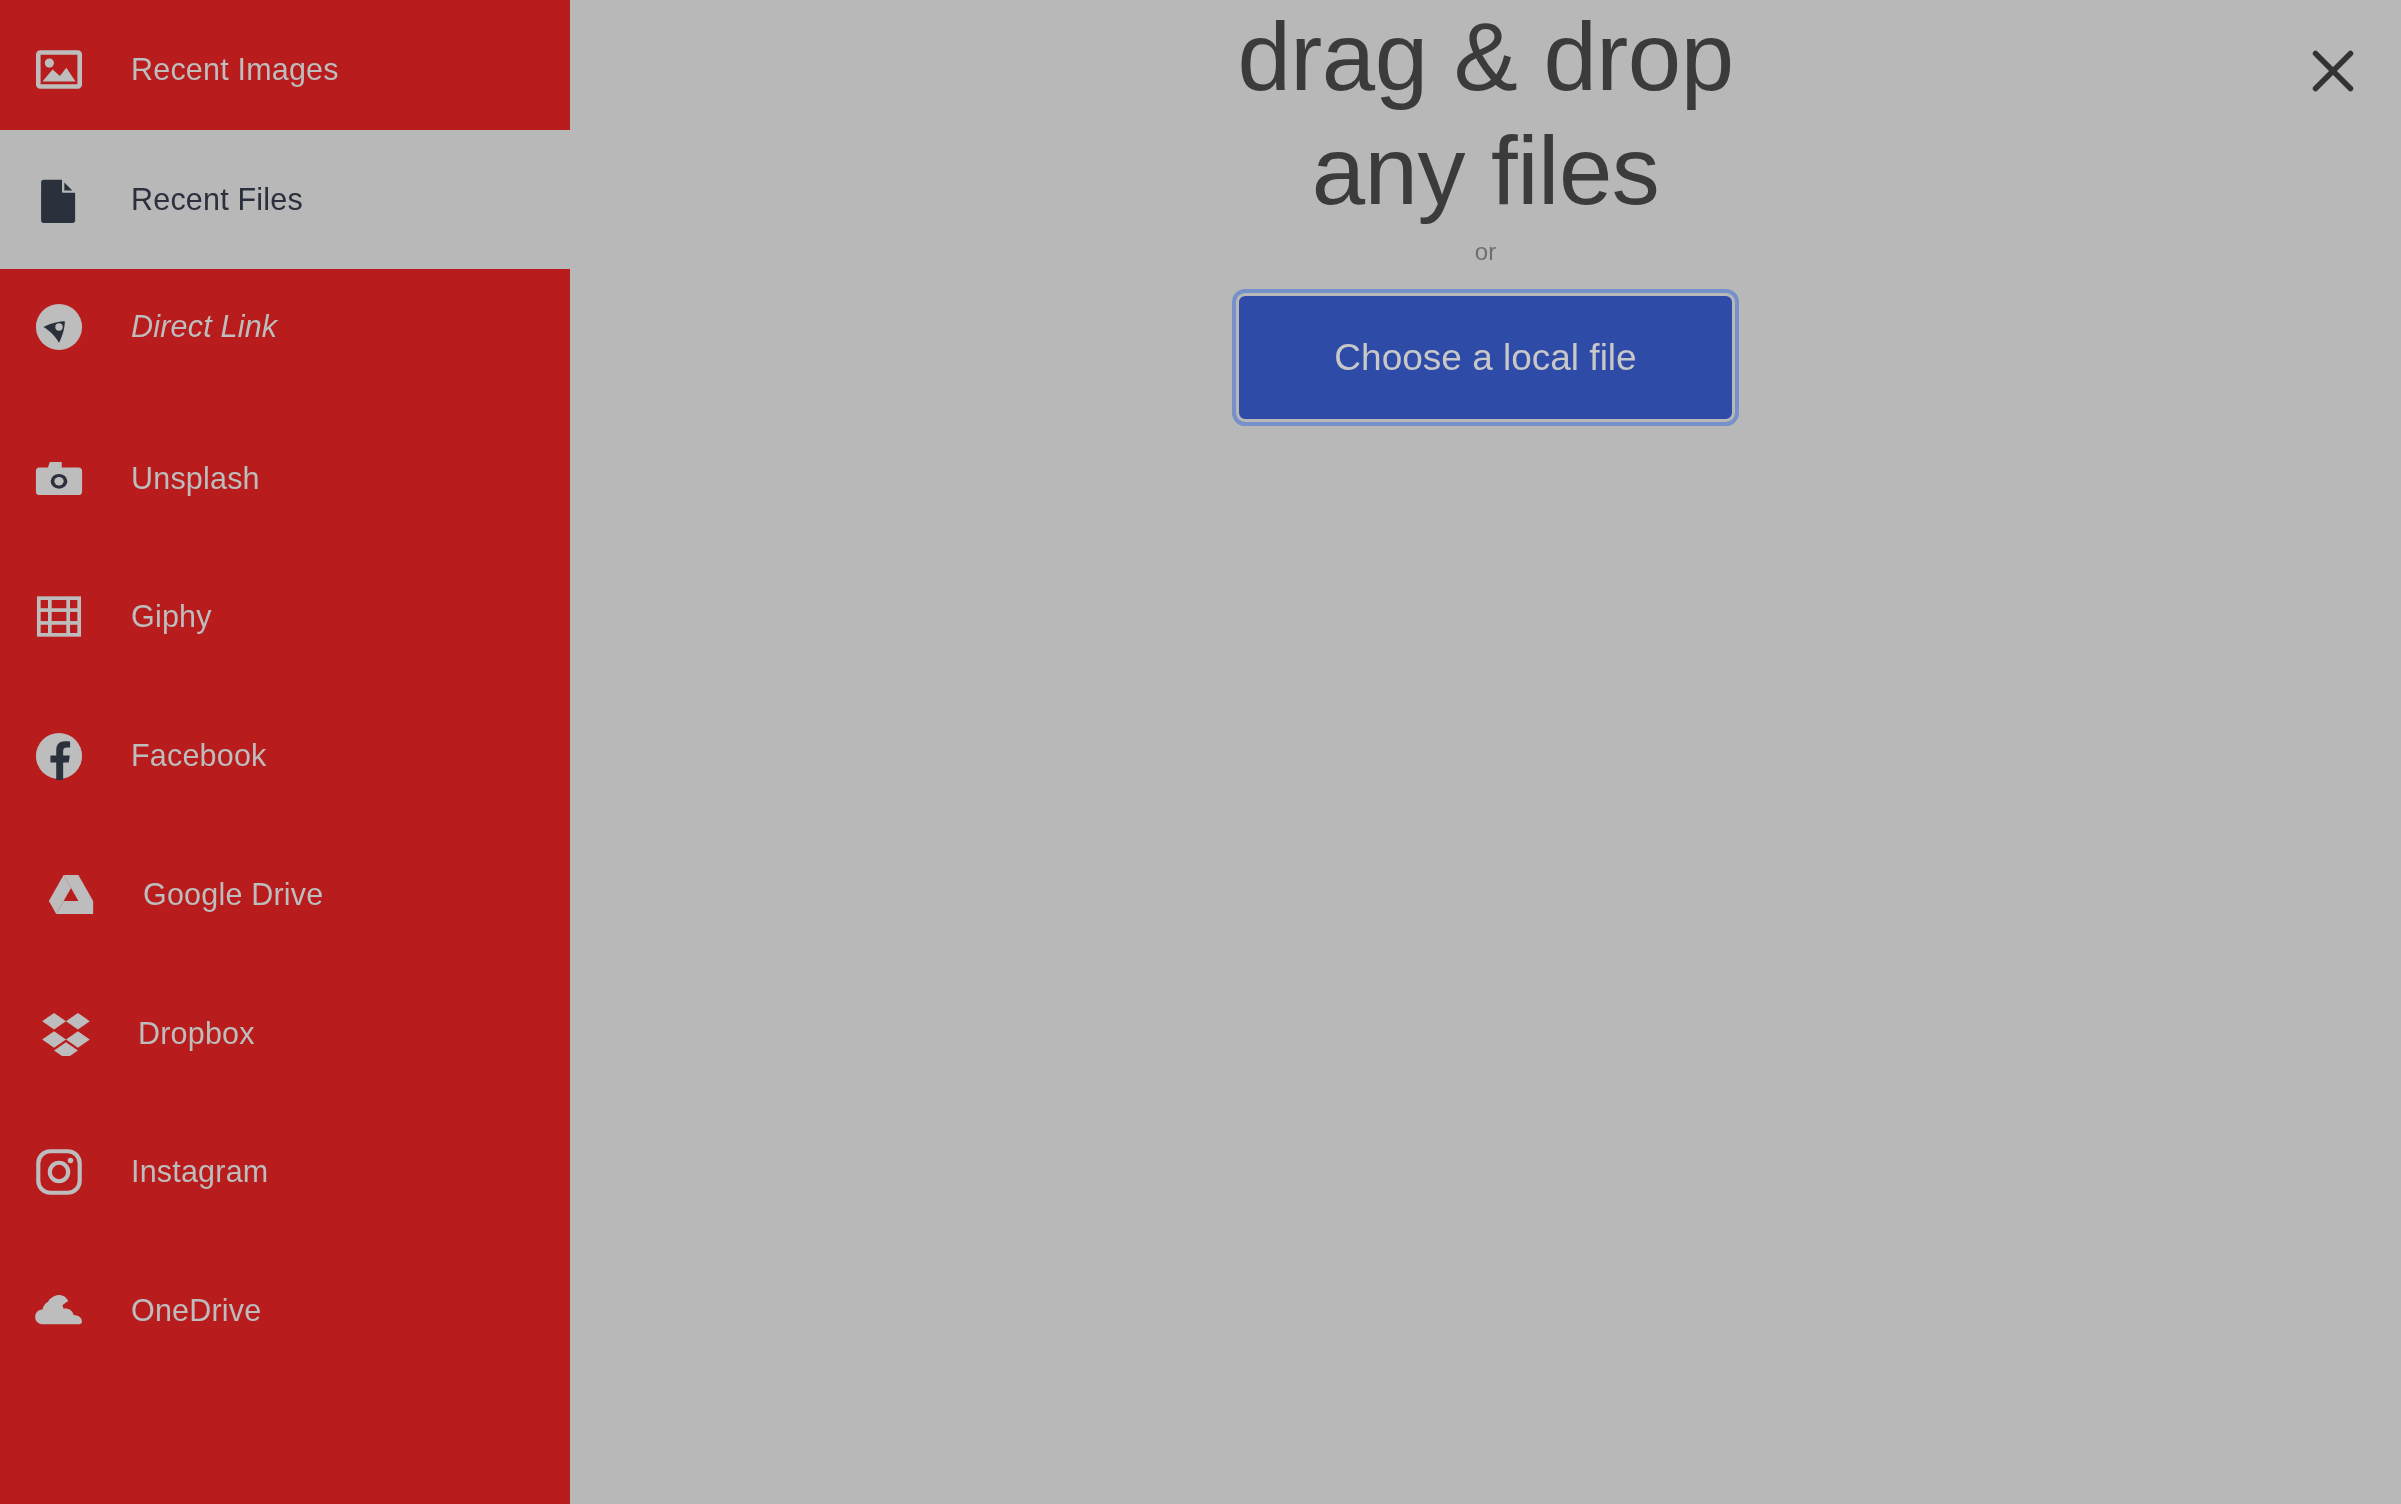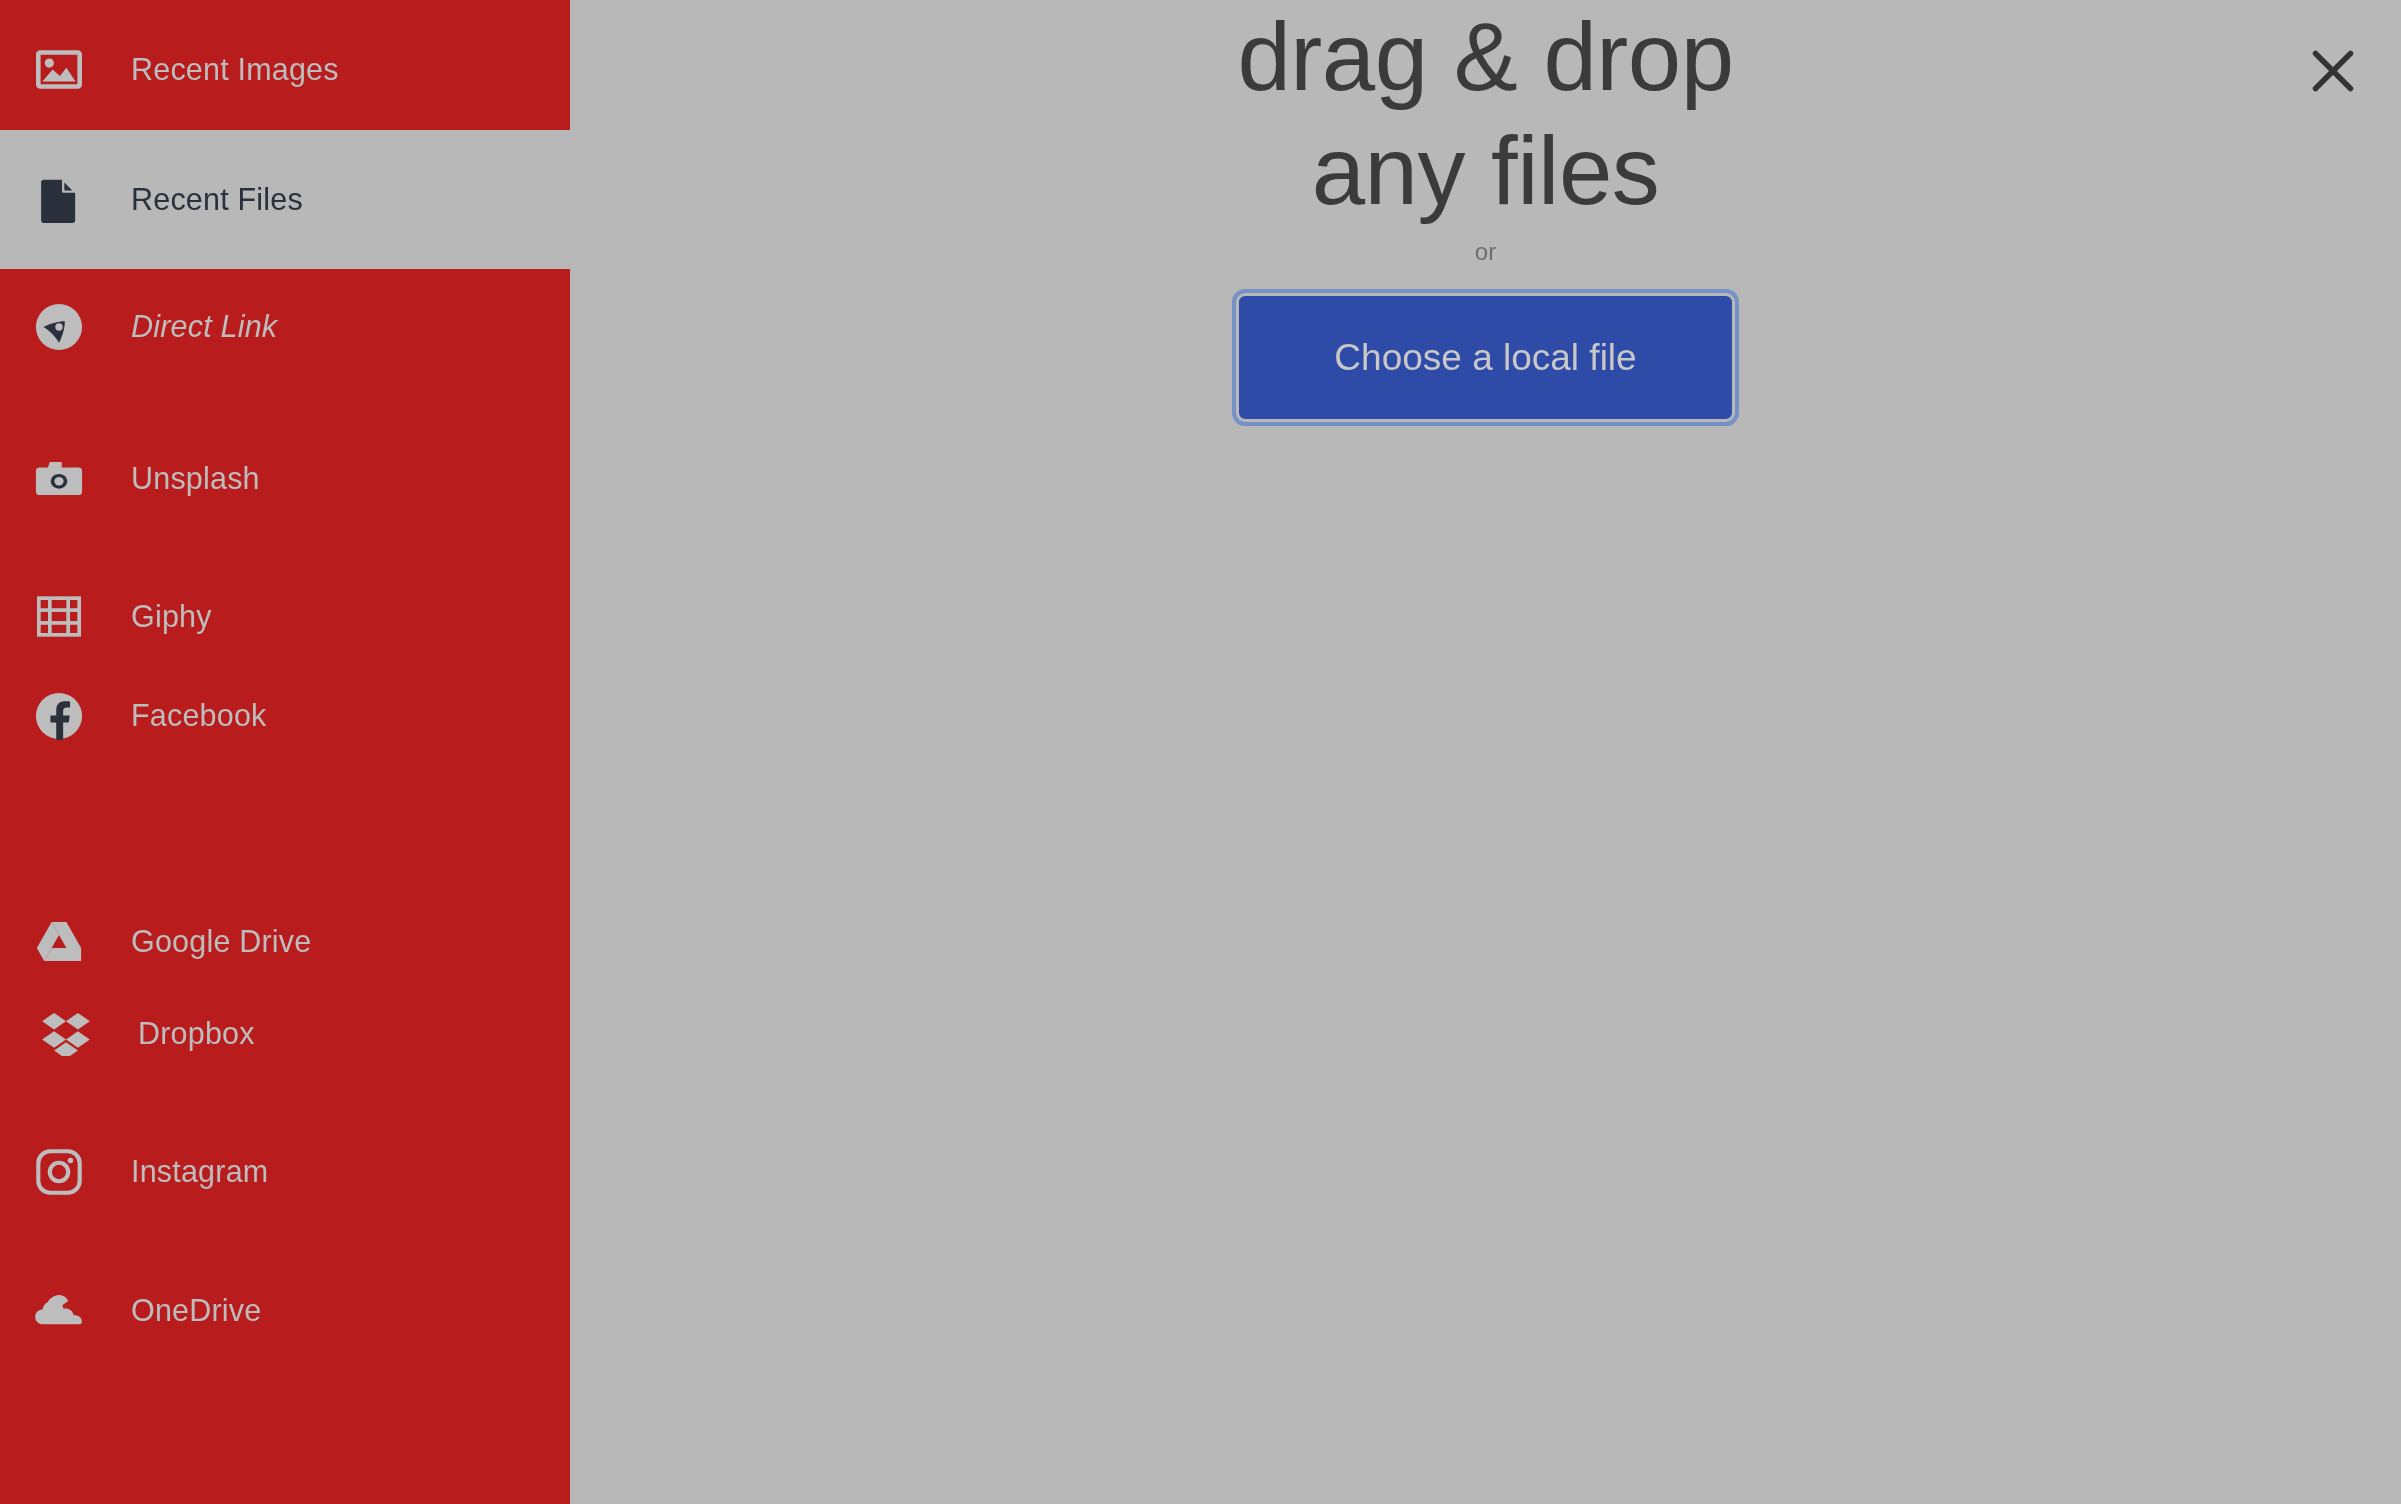--- a/index.html
+++ b/index.html
@@ -202,31 +202,31 @@
           <rect x="2" y="2" width="44" height="40" fill="none" stroke="#bdbdbd" stroke-width="4"></rect>
           <rect x="12" y="2" width="4" height="40" fill="#bdbdbd"></rect>
           <rect x="32" y="2" width="4" height="40" fill="#bdbdbd"></rect>
           <rect x="2" y="13" width="44" height="4" fill="#bdbdbd"></rect>
           <rect x="2" y="27" width="44" height="4" fill="#bdbdbd"></rect>
         </svg>
       </span>
       <span class="nav-label">Giphy</span>
     </div>
 
-    <div class="nav-item" style="top:646px;">
+    <div class="nav-item" style="top:686px;">
       <span class="nav-icon">
         <svg width="48" height="48" viewBox="0 0 52 52">
           <circle cx="26" cy="26" r="25" fill="#bdbdbd"></circle>
           <path d="M30.5 52 V33 h6 l1.2 -7.5 h-7.2 v-4.6 c0 -2.1 0.9 -4 4.1 -4 h3.4 v-6.6 c-0.6 -0.1 -3 -0.3 -5.7 -0.3 -5.7 0 -9.3 3.4 -9.3 9.7 v5.8 h-6.3 V33 h6.3 v19 z" fill="#2a303c"></path>
         </svg>
       </span>
       <span class="nav-label">Facebook</span>
     </div>
 
-    <div class="nav-item" style="top:872px;">
+    <div class="nav-item" style="top:825px;margin-left:12px;">
       <span class="nav-icon">
         <svg width="48" height="43" viewBox="0 0 52 46">
           <path d="M18 2 L34 2 L50 30 L34 30 Z" fill="#bdbdbd"></path>
           <path d="M18 2 L2 30 L10 44 L26 16 Z" fill="#bdbdbd"></path>
           <path d="M10 44 L50 44 L50 30 L18 30 Z" fill="#bdbdbd"></path>
         </svg>
       </span>
       <span class="nav-label">Google Drive</span>
     </div>
 

